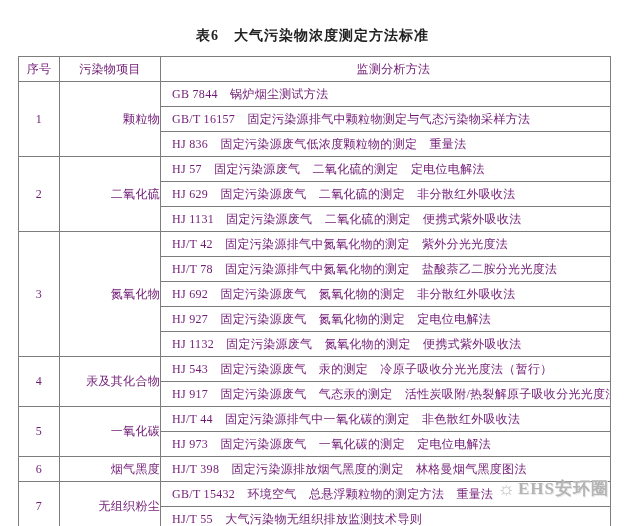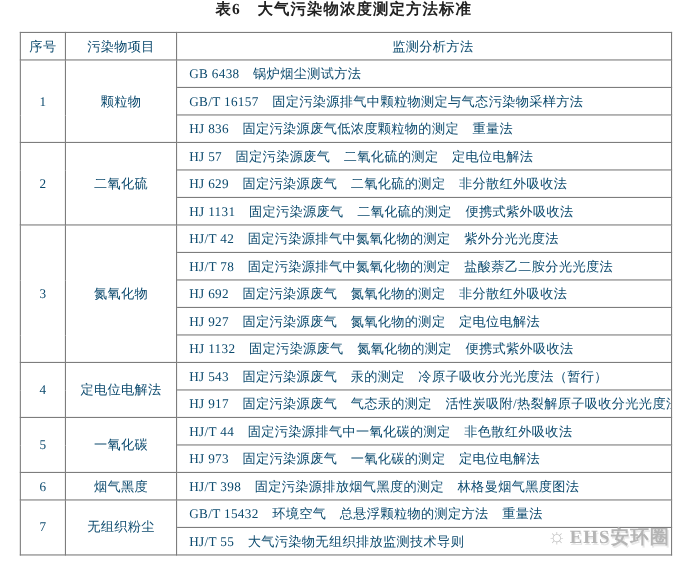--- a/index.html
+++ b/index.html
@@ -10,40 +10,41 @@
     position: relative;
     overflow: hidden;
   }
   .doc-title {
     padding-top: 0;
     text-align: center;
     font-size: 14px;
     font-weight: bold;
     color: #222222;
     letter-spacing: 1px;
+    margin-top: 27px;
   }
   table.std-table {
     border-collapse: collapse;
     table-layout: fixed;
     width: 593px;
     margin: 11px 0 0 18px;
   }
   .std-table th, .std-table td {
     border: 1px solid #7d7d7d;
     font-size: 12px;
-    color: #0c4a6e;
+    color: #701a75;
     font-weight: normal;
     letter-spacing: 0.3px;
     overflow: hidden;
     white-space: nowrap;
   }
   .std-table th { height: 22px; text-align: center; }
   .std-table tr { height: 25px; }
   .c-no  { width: 41px;  text-align: center; }
-  .c-pol { width: 101px; text-align: center; }
+  .c-pol { width: 101px; text-align: right; }
   .c-met { text-align: left; padding-left: 11px; }
   .watermark {
     position: absolute;
     top: 477px;
     right: 16px;
     display: flex;
     align-items: center;
     gap: 3px;
     color: #b5b5b5;
     pointer-events: none;
@@ -74,21 +75,21 @@
   <tbody>
     <tr>
       <th class="c-no">序号</th>
       <th class="c-pol">污染物项目</th>
       <th class="c-met" style="text-align:center;padding-left:16px;">监测分析方法</th>
     </tr>
 
     <tr>
       <td class="c-no" rowspan="3">1</td>
       <td class="c-pol" rowspan="3">颗粒物</td>
-      <td class="c-met">GB 6438　锅炉烟尘测试方法</td>
+      <td class="c-met">GB 7844　锅炉烟尘测试方法</td>
     </tr>
     <tr>
         <td class="c-met">GB/T 16157　固定污染源排气中颗粒物测定与气态污染物采样方法</td>
       </tr>
     <tr>
         <td class="c-met">HJ 836　固定污染源废气低浓度颗粒物的测定　重量法</td>
       </tr>
 
     <tr>
       <td class="c-no" rowspan="3">2</td>
@@ -115,21 +116,21 @@
       </tr>
     <tr>
         <td class="c-met">HJ 927　固定污染源废气　氮氧化物的测定　定电位电解法</td>
       </tr>
     <tr>
         <td class="c-met">HJ 1132　固定污染源废气　氮氧化物的测定　便携式紫外吸收法</td>
       </tr>
 
     <tr>
       <td class="c-no" rowspan="2">4</td>
-      <td class="c-pol" rowspan="2">定电位电解法</td>
+      <td class="c-pol" rowspan="2">汞及其化合物</td>
       <td class="c-met">HJ 543　固定污染源废气　汞的测定　冷原子吸收分光光度法（暂行）</td>
     </tr>
     <tr>
         <td class="c-met">HJ 917　固定污染源废气　气态汞的测定　活性炭吸附/热裂解原子吸收分光光度法</td>
       </tr>
 
     <tr>
       <td class="c-no" rowspan="2">5</td>
       <td class="c-pol" rowspan="2">一氧化碳</td>
       <td class="c-met">HJ/T 44　固定污染源排气中一氧化碳的测定　非色散红外吸收法</td>

